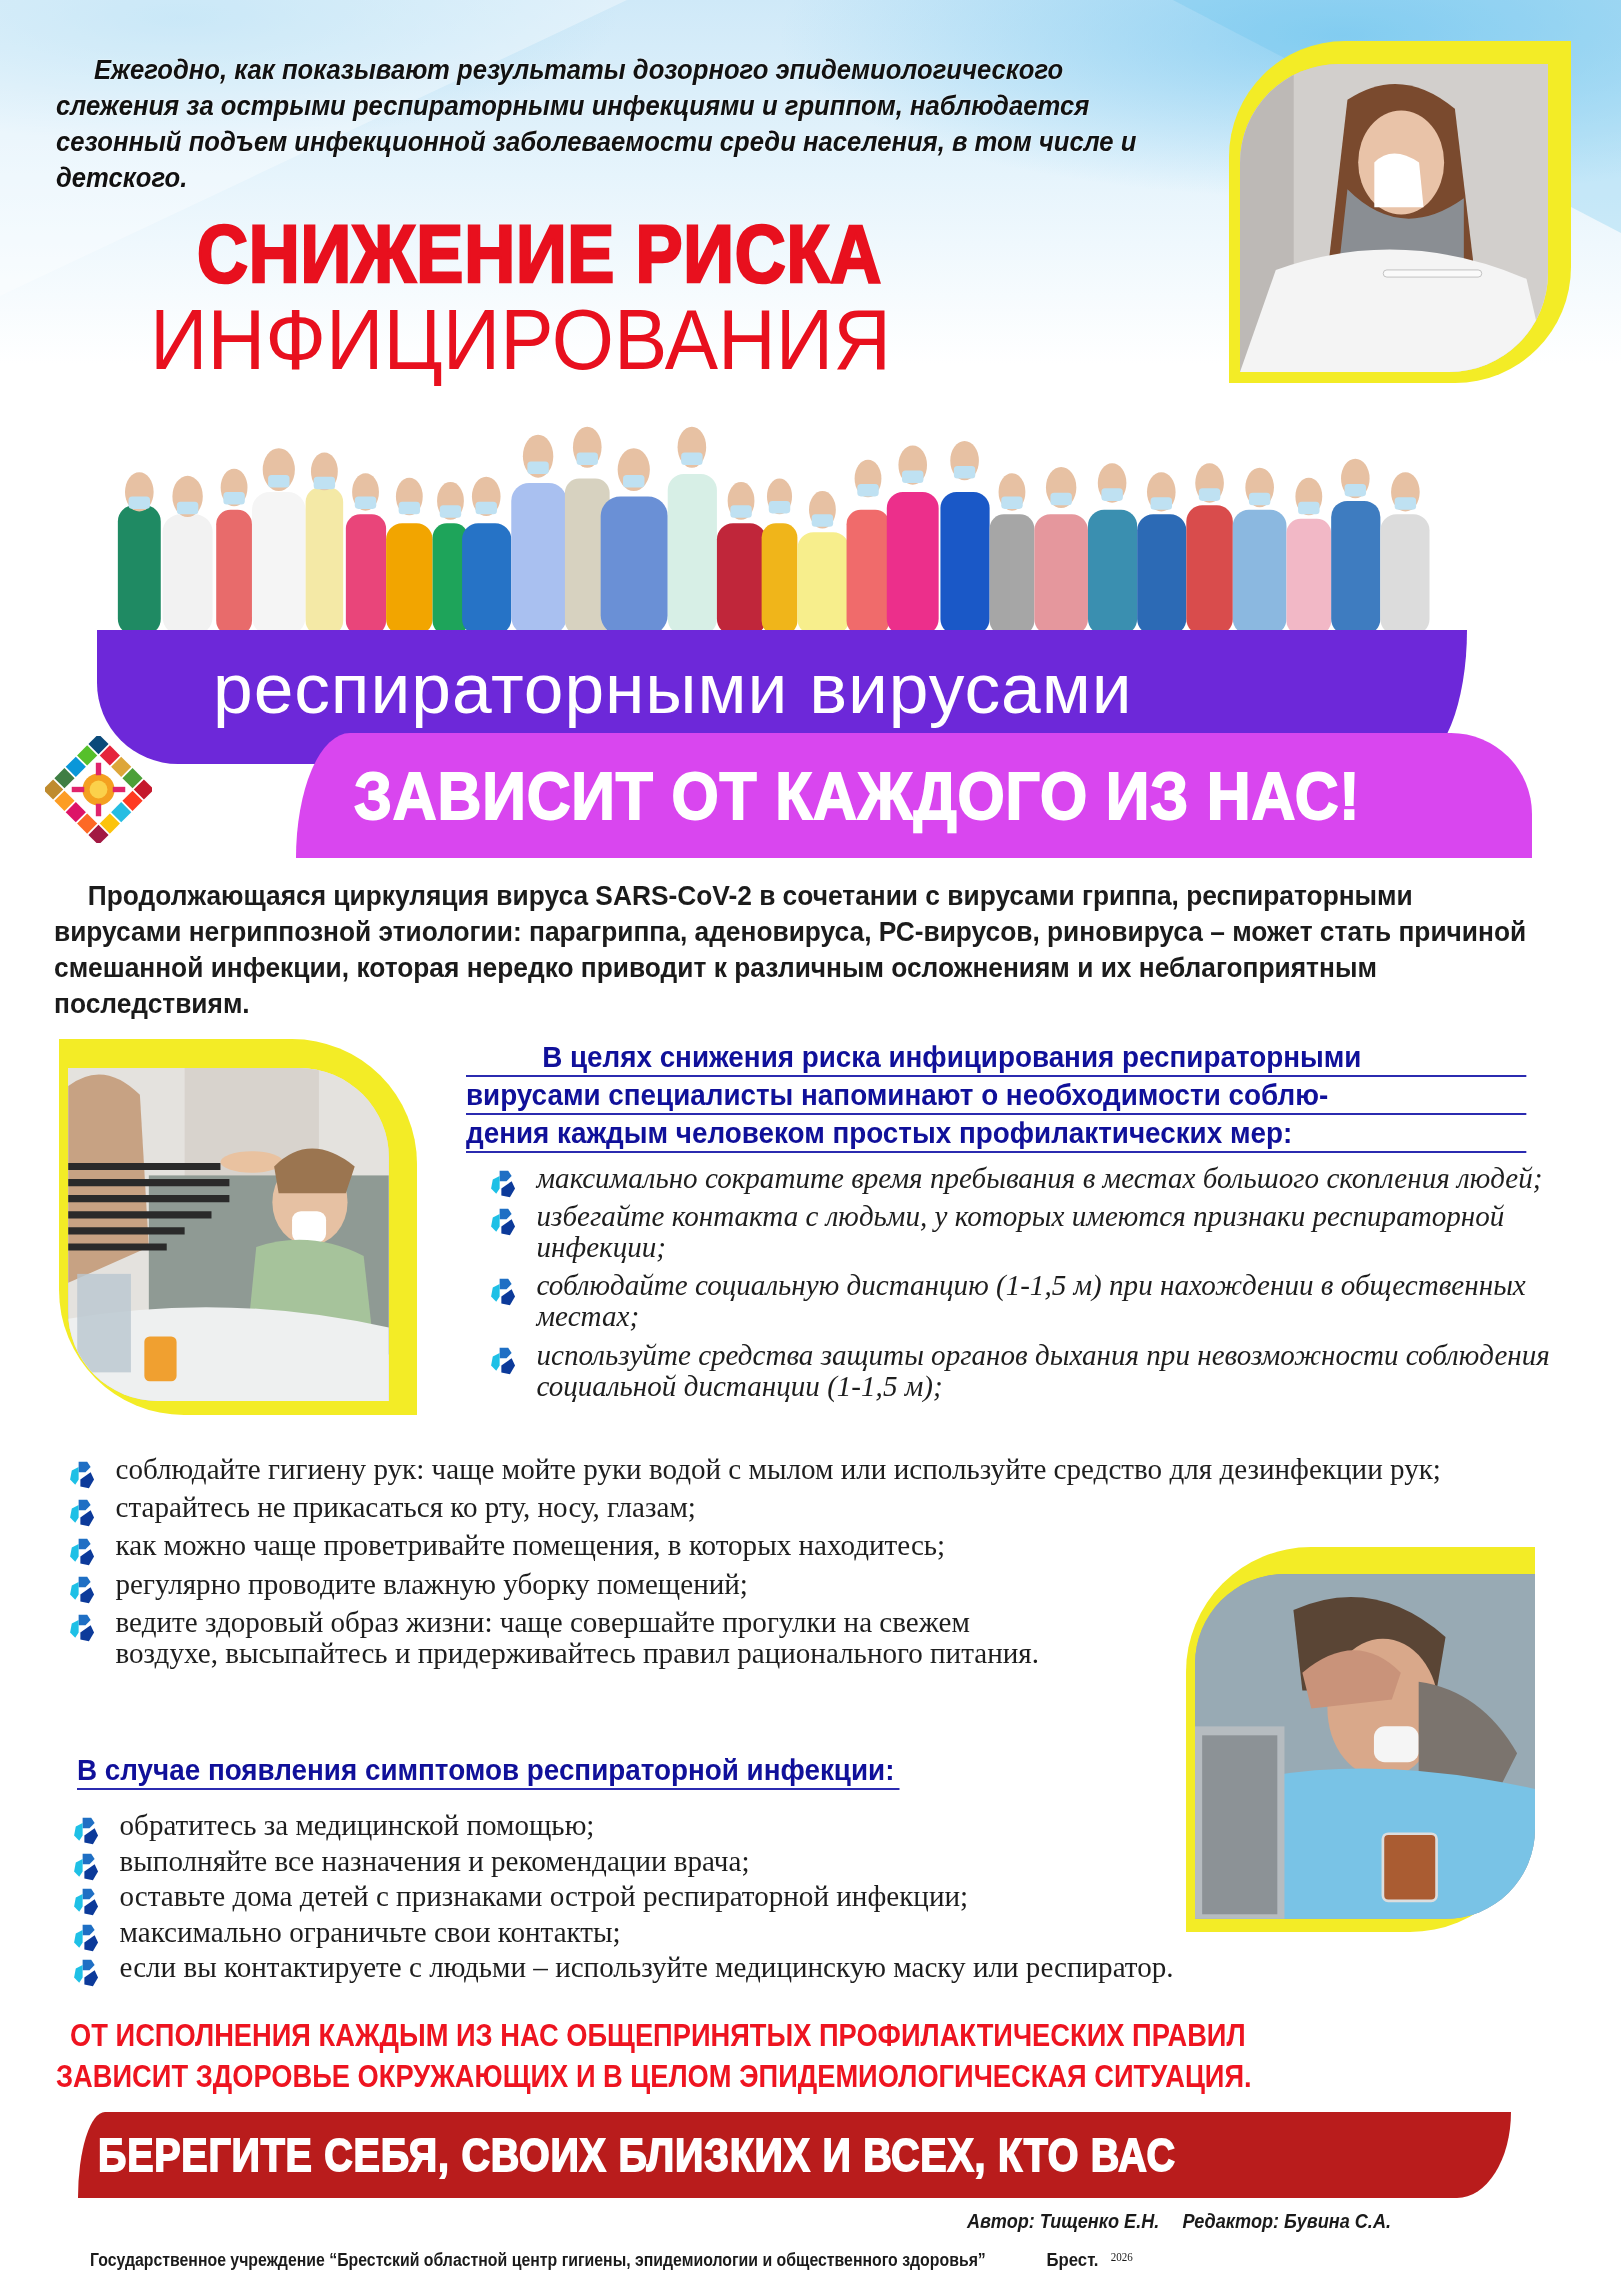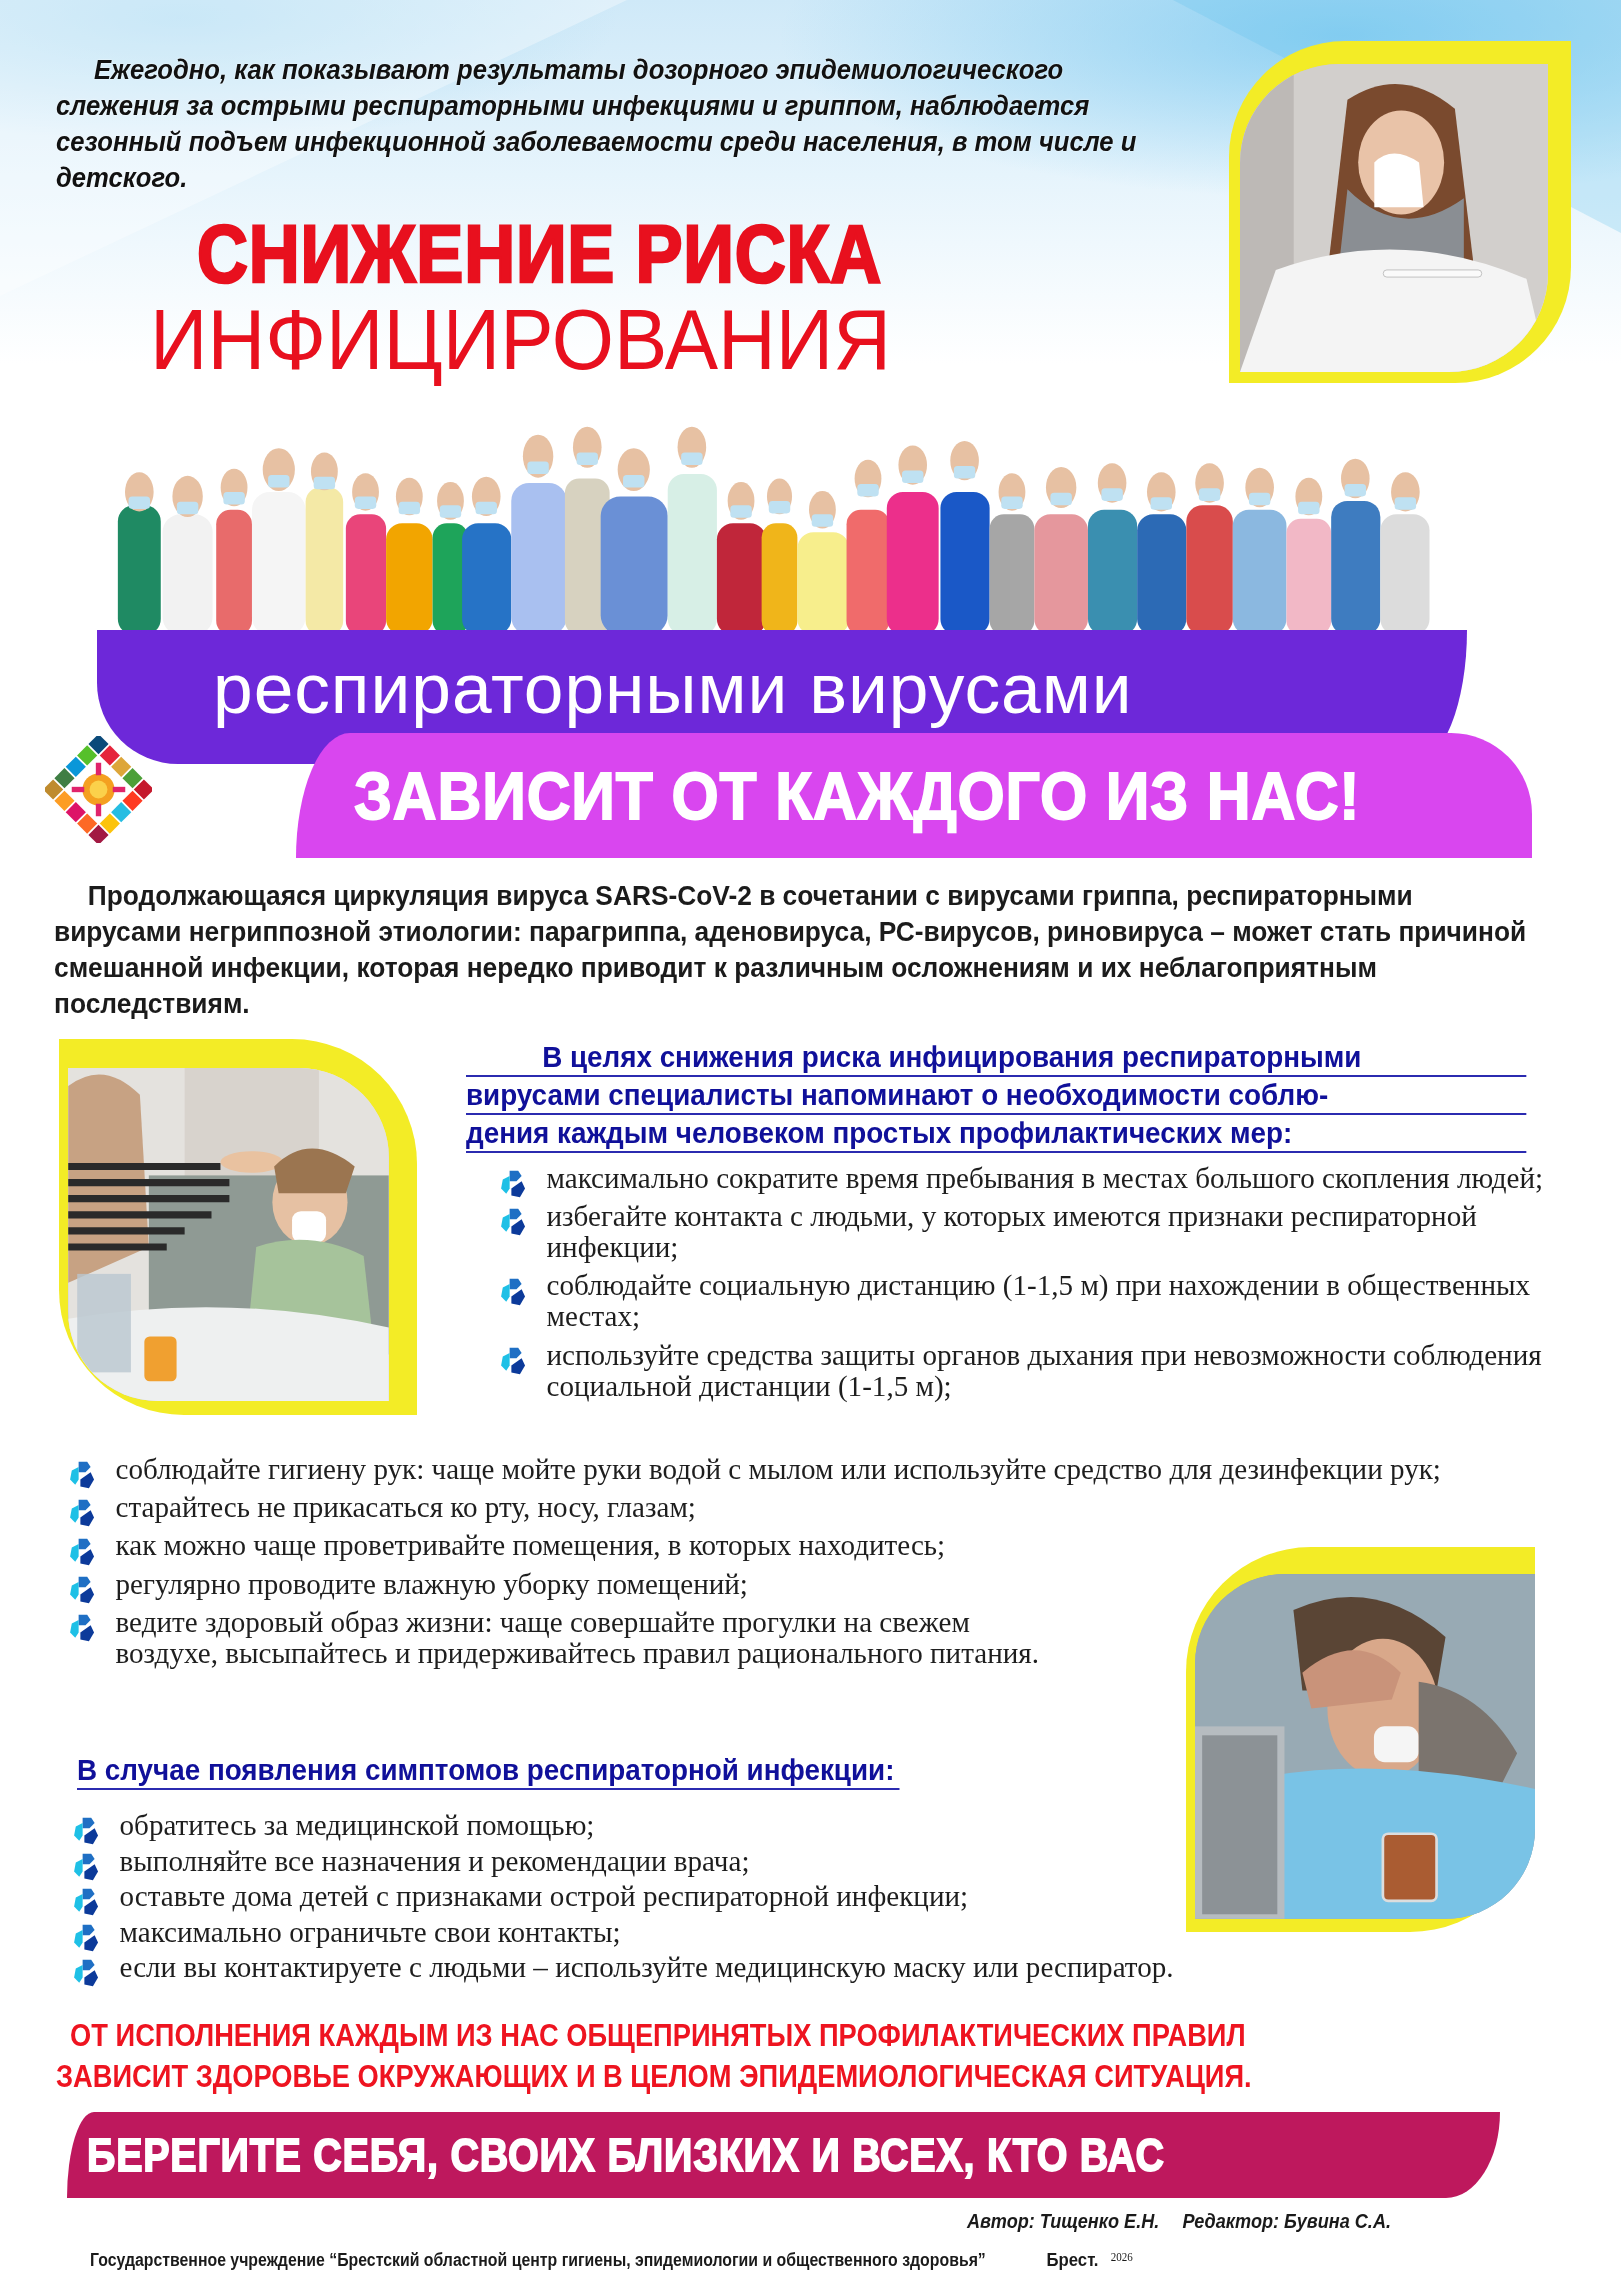--- a/index.html
+++ b/index.html
@@ -102,21 +102,21 @@
   .sec1 .ln { display:block; border-bottom: 2.7px solid #2b2bb0; padding-bottom: 0px; margin-bottom: 0; }
   .sec1 .ln.first { padding-left: 81px; }
 
   
   .bullets {
     position: absolute; font-family: "Liberation Serif", serif; font-size: 30px; line-height: 31px; color: #1e1e1e;
     list-style: none;
   }
   .bullets li { position: relative; padding-left: 49px; margin-bottom: 7.2px; transform: scaleX(0.97); transform-origin: left top; }
   .bullets li .bi { position: absolute; left: 0; top: 7.2px; width: 29px; height: 30px; }
-  .b1 { left: 499px; top: 1162px; width: 1111px; }
+  .b1 { left: 489px; top: 1162px; width: 1111px; font-style: italic; }
   .b2 { left: 68px; top: 1453px; width: 1522px; }
   .b3 { left: 72px; top: 1809px; width: 1522px; }
   .b3 li { margin-bottom: 4.5px; }
 
   
   .photo-l { left: 59px; top: 1039px; width: 358px; height: 376px; border-top-right-radius: 125px; border-bottom-left-radius: 125px; }
   .photo-l .inner {
     position: absolute; left: 9px; top: 29px; width: 321px; height: 333px; overflow: hidden;
     border-top-right-radius: 90px; border-bottom-left-radius: 90px;
     background: linear-gradient(180deg, #e9e6e2 0%, #cfd2cf 50%, #aeb5b0 100%);
@@ -138,22 +138,22 @@
   
   .warn {
     position: absolute; left: 56px; top: 2015px; width: 1594px; text-align: left;
     font-family: "Liberation Sans", sans-serif; font-weight: 900; font-size: 31px; line-height: 41px; color: #ee1420;
     transform: scaleX(0.88); transform-origin: left top;
   }
   .warn .l1 { display:block; padding-left: 16px; }
 
   
   .bottom-banner {
-    position: absolute; left: 67px; top: 2112px; width: 1433px; height: 86px;
-    background: #be185d;
+    position: absolute; left: 78px; top: 2112px; width: 1433px; height: 86px;
+    background: #b91c1c;
     border-top-left-radius: 27px 86px; border-bottom-right-radius: 54px 86px;
   }
   .bottom-banner .txt {
     position: absolute; left: 19.7px; top: 10.7px; width: 1522px;
     font-family: "Liberation Sans", sans-serif; font-weight: 900; font-size: 47px; line-height: 64px; color: #ffffff;
     transform: scaleX(0.84); transform-origin: left top; -webkit-text-stroke: 1.8px #fff; letter-spacing: 0.9px;
   }
 
   .credits {
     position: absolute; left: 967px; top: 2209px; width: 627px;

